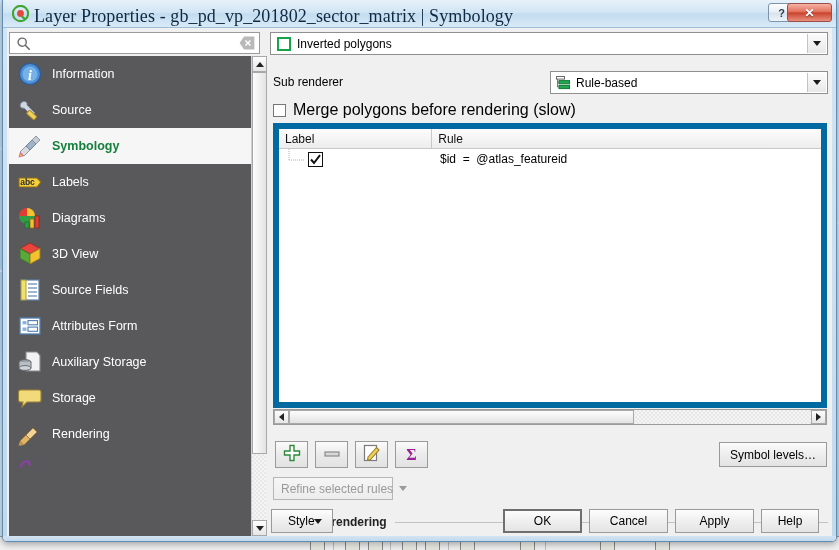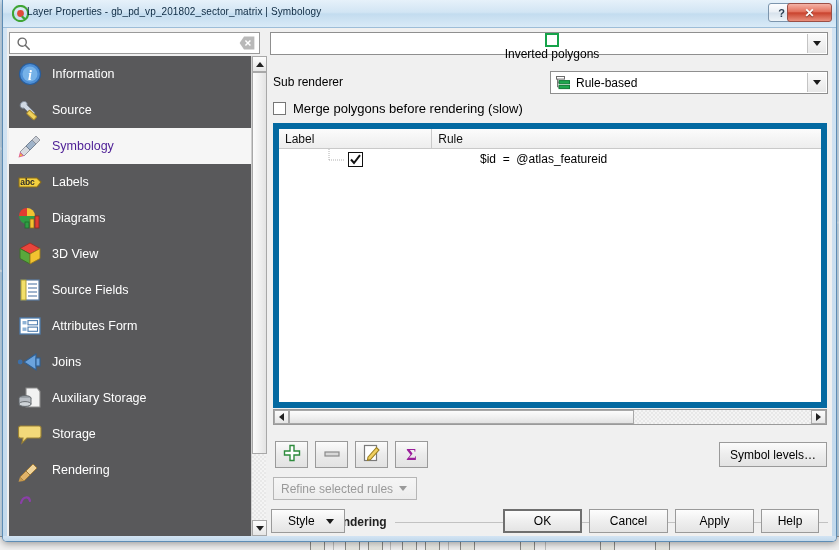--- a/index.html
+++ b/index.html
@@ -90,25 +90,26 @@
     border-bottom: 1px solid #9dbdd8;
     box-sizing: border-box;
   }
   #title-icon {
     position: absolute;
     left: 9px; top: 5px;
     width: 17px; height: 17px;
   }
   #title-text {
     position: absolute;
-    left: 24px; top: 6px;
-    font-size: 10px;
+    left: 31px; top: 6px;
+    font-size: 18px;
     color: #0d2a42;
     white-space: nowrap;
     letter-spacing: 0.1px;
+    font-family: Liberation Serif, serif;
   }
   .title-btn {
     position: absolute;
     top: 3px;
     width: 27px; height: 19px;
     border: 1px solid #7c95ad;
     border-radius: 3px;
     box-sizing: border-box;
     display: flex;
     align-items: center;
@@ -185,21 +186,22 @@
     display: flex;
     align-items: center;
     padding-left: 8px;
     color: #ffffff;
     font-size: 12.5px;
     cursor: default;
     box-sizing: border-box;
   }
   .nav-item.selected {
     background: #f6f6f6;
-    color: #4c1d95;
+    color: #15803d;
+    font-weight: bold;
   }
   .nav-ico {
     width: 26px; height: 26px;
     margin-right: 9px;
     flex: 0 0 26px;
     position: relative;
   }
   .nav-label { white-space: nowrap; }
 
   
@@ -277,21 +279,21 @@
     align-items: center;
     justify-content: center;
   }
   .combo-arrow .tri {
     width: 0; height: 0;
     border-left: 4px solid transparent;
     border-right: 4px solid transparent;
     border-top: 5px solid #1a1a1a;
   }
 
-  #renderer-combo { left: 5px; top: 3px; width: 558px; height: 23px; flex-direction: column; }
+  #renderer-combo { left: 5px; top: 3px; width: 558px; height: 23px; }
   #sub-renderer-combo { left: 285px; top: 42px; width: 278px; height: 23px; }
 
   #sub-renderer-label {
     position: absolute;
     left: 8px; top: 46px;
     font-size: 12px;
     white-space: nowrap;
   }
 
   
@@ -320,21 +322,21 @@
   }
   .checkbox {
     width: 13px; height: 13px;
     border: 1px solid #767676;
     background: #ffffff;
     box-sizing: border-box;
     margin-right: 7px;
     flex: 0 0 13px;
     position: relative;
   }
-  #merge-check-label { font-size: 13px; white-space: nowrap; }
+  #merge-check-label { font-size: 16px; white-space: nowrap; }
 
   
   #rules-tree {
     position: absolute;
     left: 8px; top: 94px;
     width: 554px; height: 285px;
     background: #ffffff;
     border: 6px solid #0369a1;
     box-sizing: border-box;
     overflow: hidden;
@@ -356,21 +358,21 @@
     color: #111;
     border-right: 1px solid #c9c9c9;
     box-sizing: border-box;
     cursor: default;
   }
   .rules-th.col-label { width: 156px; }
   .rules-th.col-rule  { width: 396px; border-right: none; }
 
   #rules-body {
     position: absolute;
-    left: 0; top: 20px; right: 0; bottom: 0; margin-left: 40px;
+    left: 0; top: 20px; right: 0; bottom: 0;
   }
   .rule-row {
     position: relative;
     height: 22px;
     display: flex;
     align-items: center;
     cursor: default;
   }
   .tree-guide {
     position: absolute;
@@ -469,21 +471,21 @@
     display: flex;
     align-items: center;
     font-size: 12px;
     white-space: nowrap;
     cursor: default;
   }
 
   #btn-refine-rules {
     position: absolute;
     left: 8px; top: 448px;
-    width: 144px; height: 23px;
+    width: 120px; height: 23px;
     background: linear-gradient(#f6f6f6, #ececec);
     border: 1px solid #b6b6b6;
     box-sizing: border-box;
     display: flex;
     align-items: center;
     color: #9a9a9a;
     font-size: 12px;
     cursor: default;
   }
   #btn-refine-rules .rr-label { margin-left: 7px; white-space: nowrap; }
@@ -540,21 +542,21 @@
     box-sizing: border-box;
     display: flex;
     align-items: center;
     justify-content: center;
     font-size: 12px;
     white-space: nowrap;
     cursor: default;
   }
   #btn-style {
     left: 6px;
-    width: 74px;
+    width: 62px;
     justify-content: flex-start;
     padding-left: 16px;
   }
   #btn-style .st-arrow {
     position: absolute;
     right: 10px;
     width: 0; height: 0;
     border-left: 4px solid transparent;
     border-right: 4px solid transparent;
     border-top: 5px solid #1a1a1a;
@@ -718,30 +720,20 @@
             <rect x="3" y="5" width="20" height="16" fill="#ffffff" stroke="#4f7eb0" stroke-width="1.3"></rect>
             <rect x="5.5" y="8" width="4" height="3.4" fill="#8fb3d6"></rect>
             <rect x="11" y="7.6" width="9.5" height="4.2" fill="#ffffff" stroke="#4f7eb0" stroke-width="1.1"></rect>
             <rect x="5.5" y="14.5" width="4" height="3.4" fill="#8fb3d6"></rect>
             <rect x="11" y="14.1" width="9.5" height="4.2" fill="#ffffff" stroke="#4f7eb0" stroke-width="1.1"></rect>
           </svg>
         </div>
         <span class="nav-label">Attributes Form</span>
       </div>
 
-      <div class="nav-item">
-        <div class="nav-ico">
-          <svg width="26" height="26" viewBox="0 0 26 26">
-            <circle cx="3.2" cy="13" r="2.4" fill="#3c6fa8"></circle>
-            <path d="M19 5 L7 13 L19 21 Z" fill="#6ba3dd" stroke="#2f5f93" stroke-width="1.1"></path>
-            <rect x="19" y="9" width="4" height="8" fill="#6ba3dd" stroke="#2f5f93" stroke-width="1.1"></rect>
-          </svg>
-        </div>
-        <span class="nav-label">Joins</span>
-      </div>
 
       <div class="nav-item">
         <div class="nav-ico">
           <svg width="26" height="26" viewBox="0 0 26 26">
             <path d="M9 3 L20 3 L23 6.5 L23 22 L9 22 Z" fill="#f2f2f2" stroke="#8a8a8a" stroke-width="1.1"></path>
             <ellipse cx="8" cy="13" rx="6" ry="2.4" fill="#9aa0a6" stroke="#5f6368" stroke-width="0.9"></ellipse>
             <path d="M2 13 L2 19 A6 2.4 0 0 0 14 19 L14 13" fill="#b9bec4" stroke="#5f6368" stroke-width="0.9"></path>
             <ellipse cx="8" cy="19" rx="6" ry="2.4" fill="#cfd4d9" stroke="#5f6368" stroke-width="0.9"></ellipse>
           </svg>
         </div>

